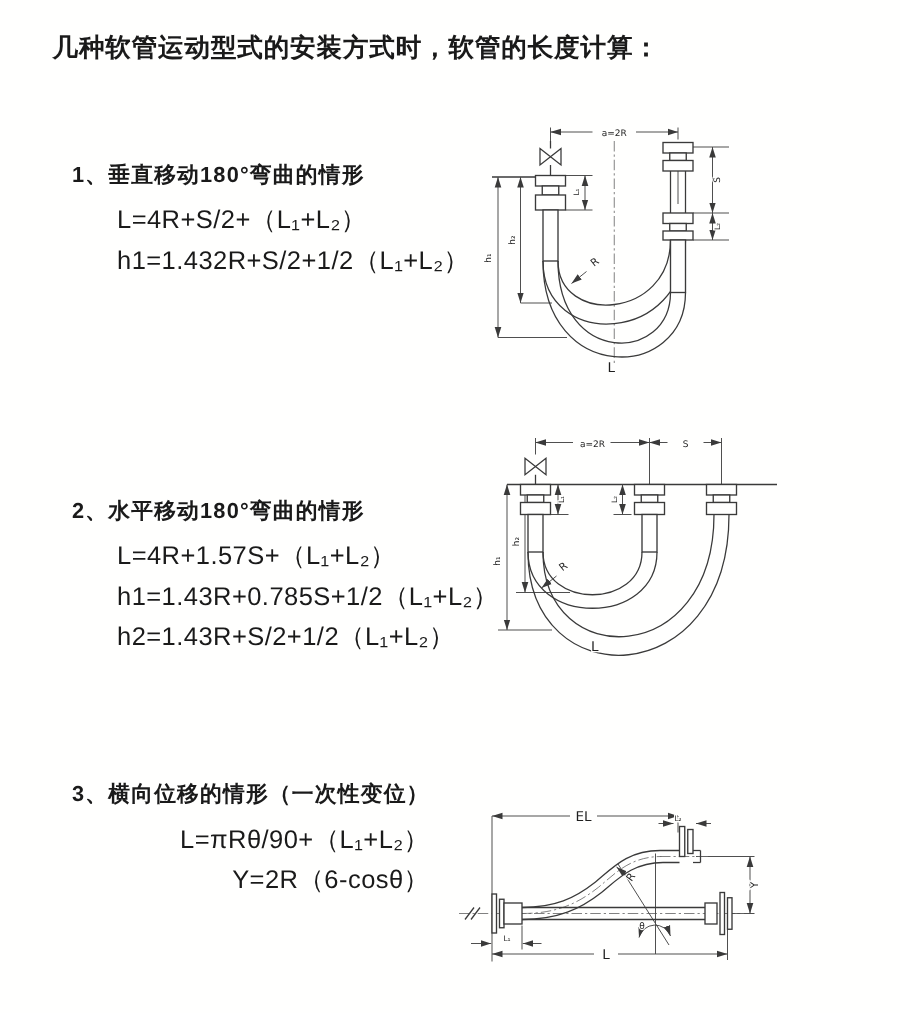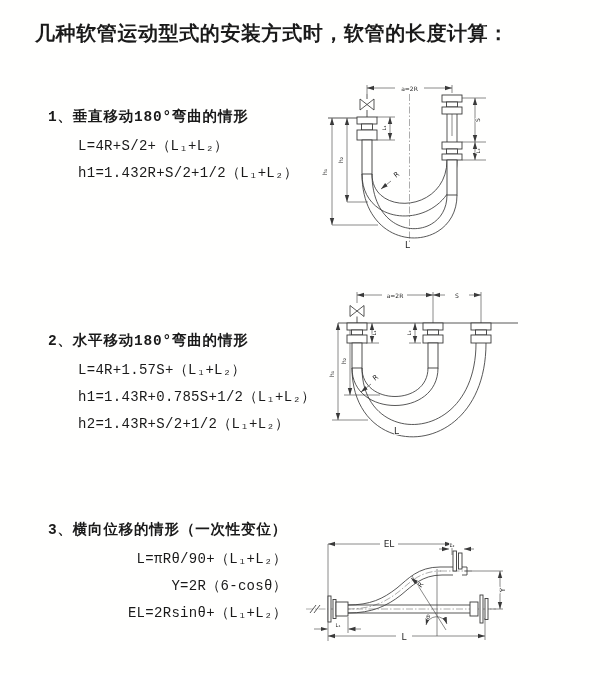--- a/index.html
+++ b/index.html
@@ -1,24 +1,24 @@
 <!DOCTYPE html>
 <html><head>
 <meta charset="utf-8">
 <style>
   html,body{margin:0;padding:0;}
   body{
     width:600px;height:675px;position:relative;background:#fffffe;
     font-family:"Liberation Sans","DejaVu Sans",sans-serif;color:#1a1a1a;overflow:hidden;
   }
-  .title{position:absolute;left:35px;top:20px;font-size:20px;font-weight:bold;letter-spacing:.6px;}
-  .section{position:absolute;left:48px;font-family:Liberation Mono, monospace;}
+  .title{position:absolute;left:35px;top:20px;font-size:17px;font-weight:bold;letter-spacing:.6px;}
+  .section{position:absolute;left:48px;}
   .heading{font-size:14.5px;font-weight:bold;letter-spacing:.8px;margin-bottom:7px;}
   .formulas{margin-left:30px;}
-  .formula{font-size:14px;line-height:27px;letter-spacing:.3px;white-space:nowrap;}
+  .formula{font-size:17px;line-height:27px;letter-spacing:.3px;white-space:nowrap;}
   .diagram{position:absolute;}
   .diagram svg{overflow:visible;display:block;}
   
   .dwg line,.dwg path{stroke:#3a3a3a;stroke-width:.85;fill:none;}
   .dwg rect{stroke:#3a3a3a;stroke-width:.9;fill:#fffffe;}
   .dwg .dim{stroke:#4a4a4a;stroke-width:.65;}
   .dwg .cl{stroke:#666;stroke-width:.55;stroke-dasharray:7 2 1.5 2;}
   .dwg text{
     fill:#1f1f1f;font-family:"DejaVu Sans","Liberation Sans",sans-serif;
     paint-order:stroke;stroke:#fffffe;stroke-width:1.6px;font-size:6px;
@@ -60,21 +60,20 @@
     <div class="formula">h1=1.43R+0.785S+1/2（L₁+L₂）</div>
     <div class="formula">h2=1.43R+S/2+1/2（L₁+L₂）</div>
   </div>
 </div>
 
 <div class="section" style="top:520px;text-align:right;">
   <div class="heading">3、横向位移的情形（一次性变位）</div>
   <div class="formulas">
     <div class="formula">L=πRθ/90+（L₁+L₂）</div>
     <div class="formula">Y=2R（6-cosθ）</div>
-    <div class="formula">EL=2Rsinθ+（L₁+L₂）</div>
   </div>
 </div>
 
 <div class="diagram" style="left:310px;top:72px;">
 <svg class="dwg" width="290" height="180" viewBox="0 0 290 180">
   <g>
     <line class="dim" x1="57" y1="13" x2="57" y2="22"></line>
     <line class="dim" x1="142" y1="13" x2="142" y2="21"></line>
     <line class="dim" x1="57" y1="16" x2="85" y2="16" marker-start="url(#arr)"></line>
     <line class="dim" x1="114" y1="16" x2="142" y2="16" marker-end="url(#arr)"></line>

